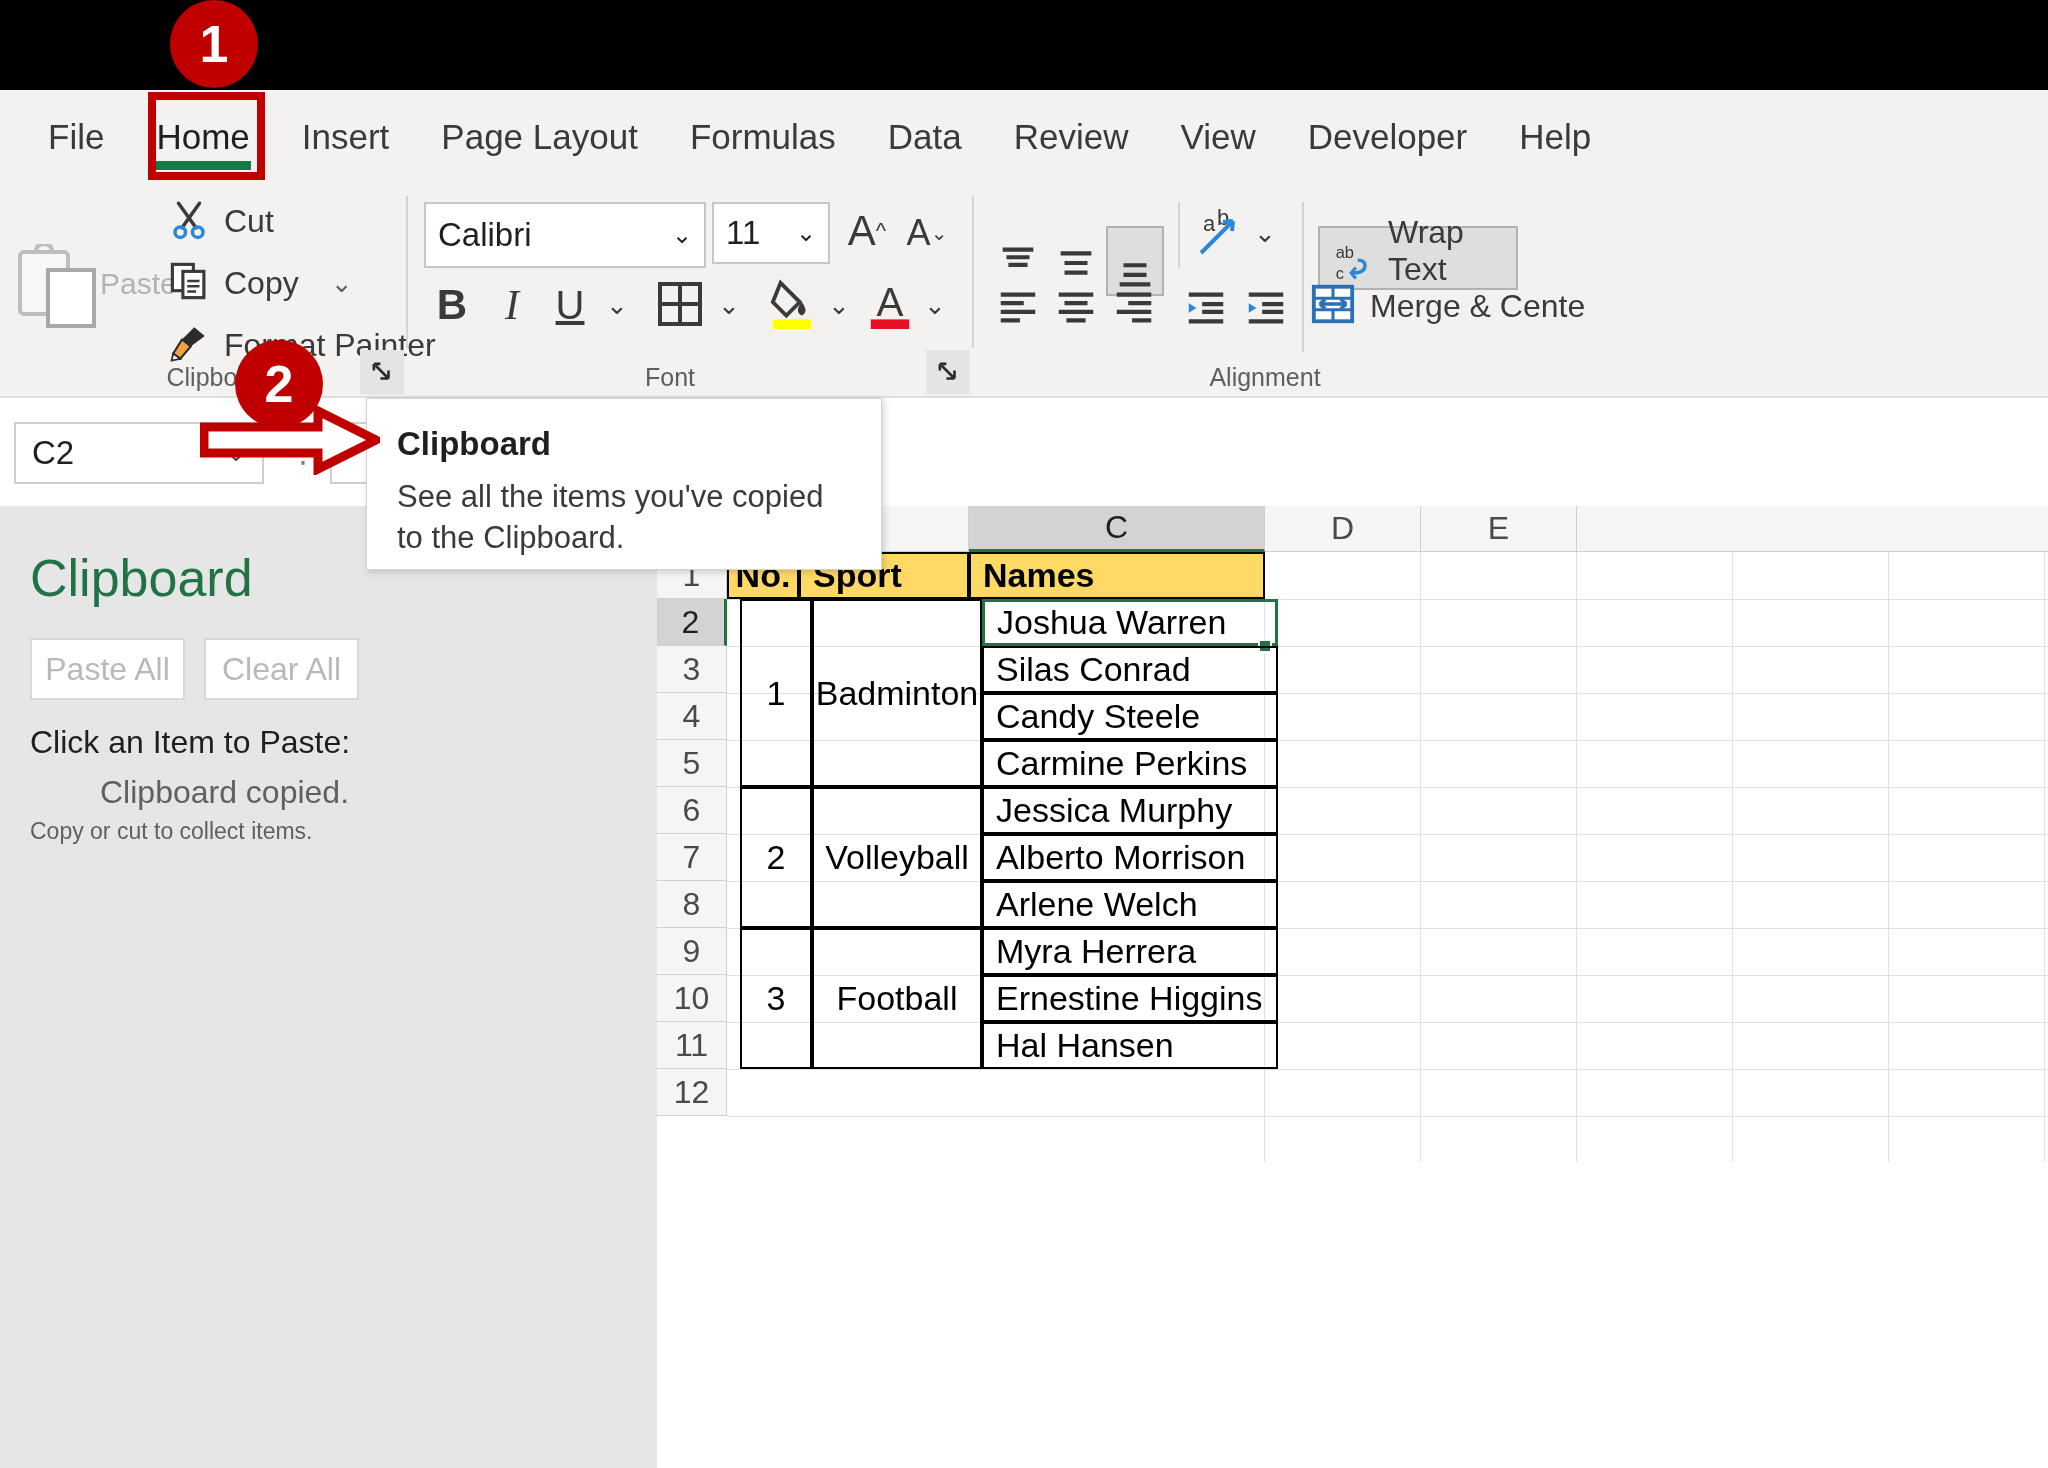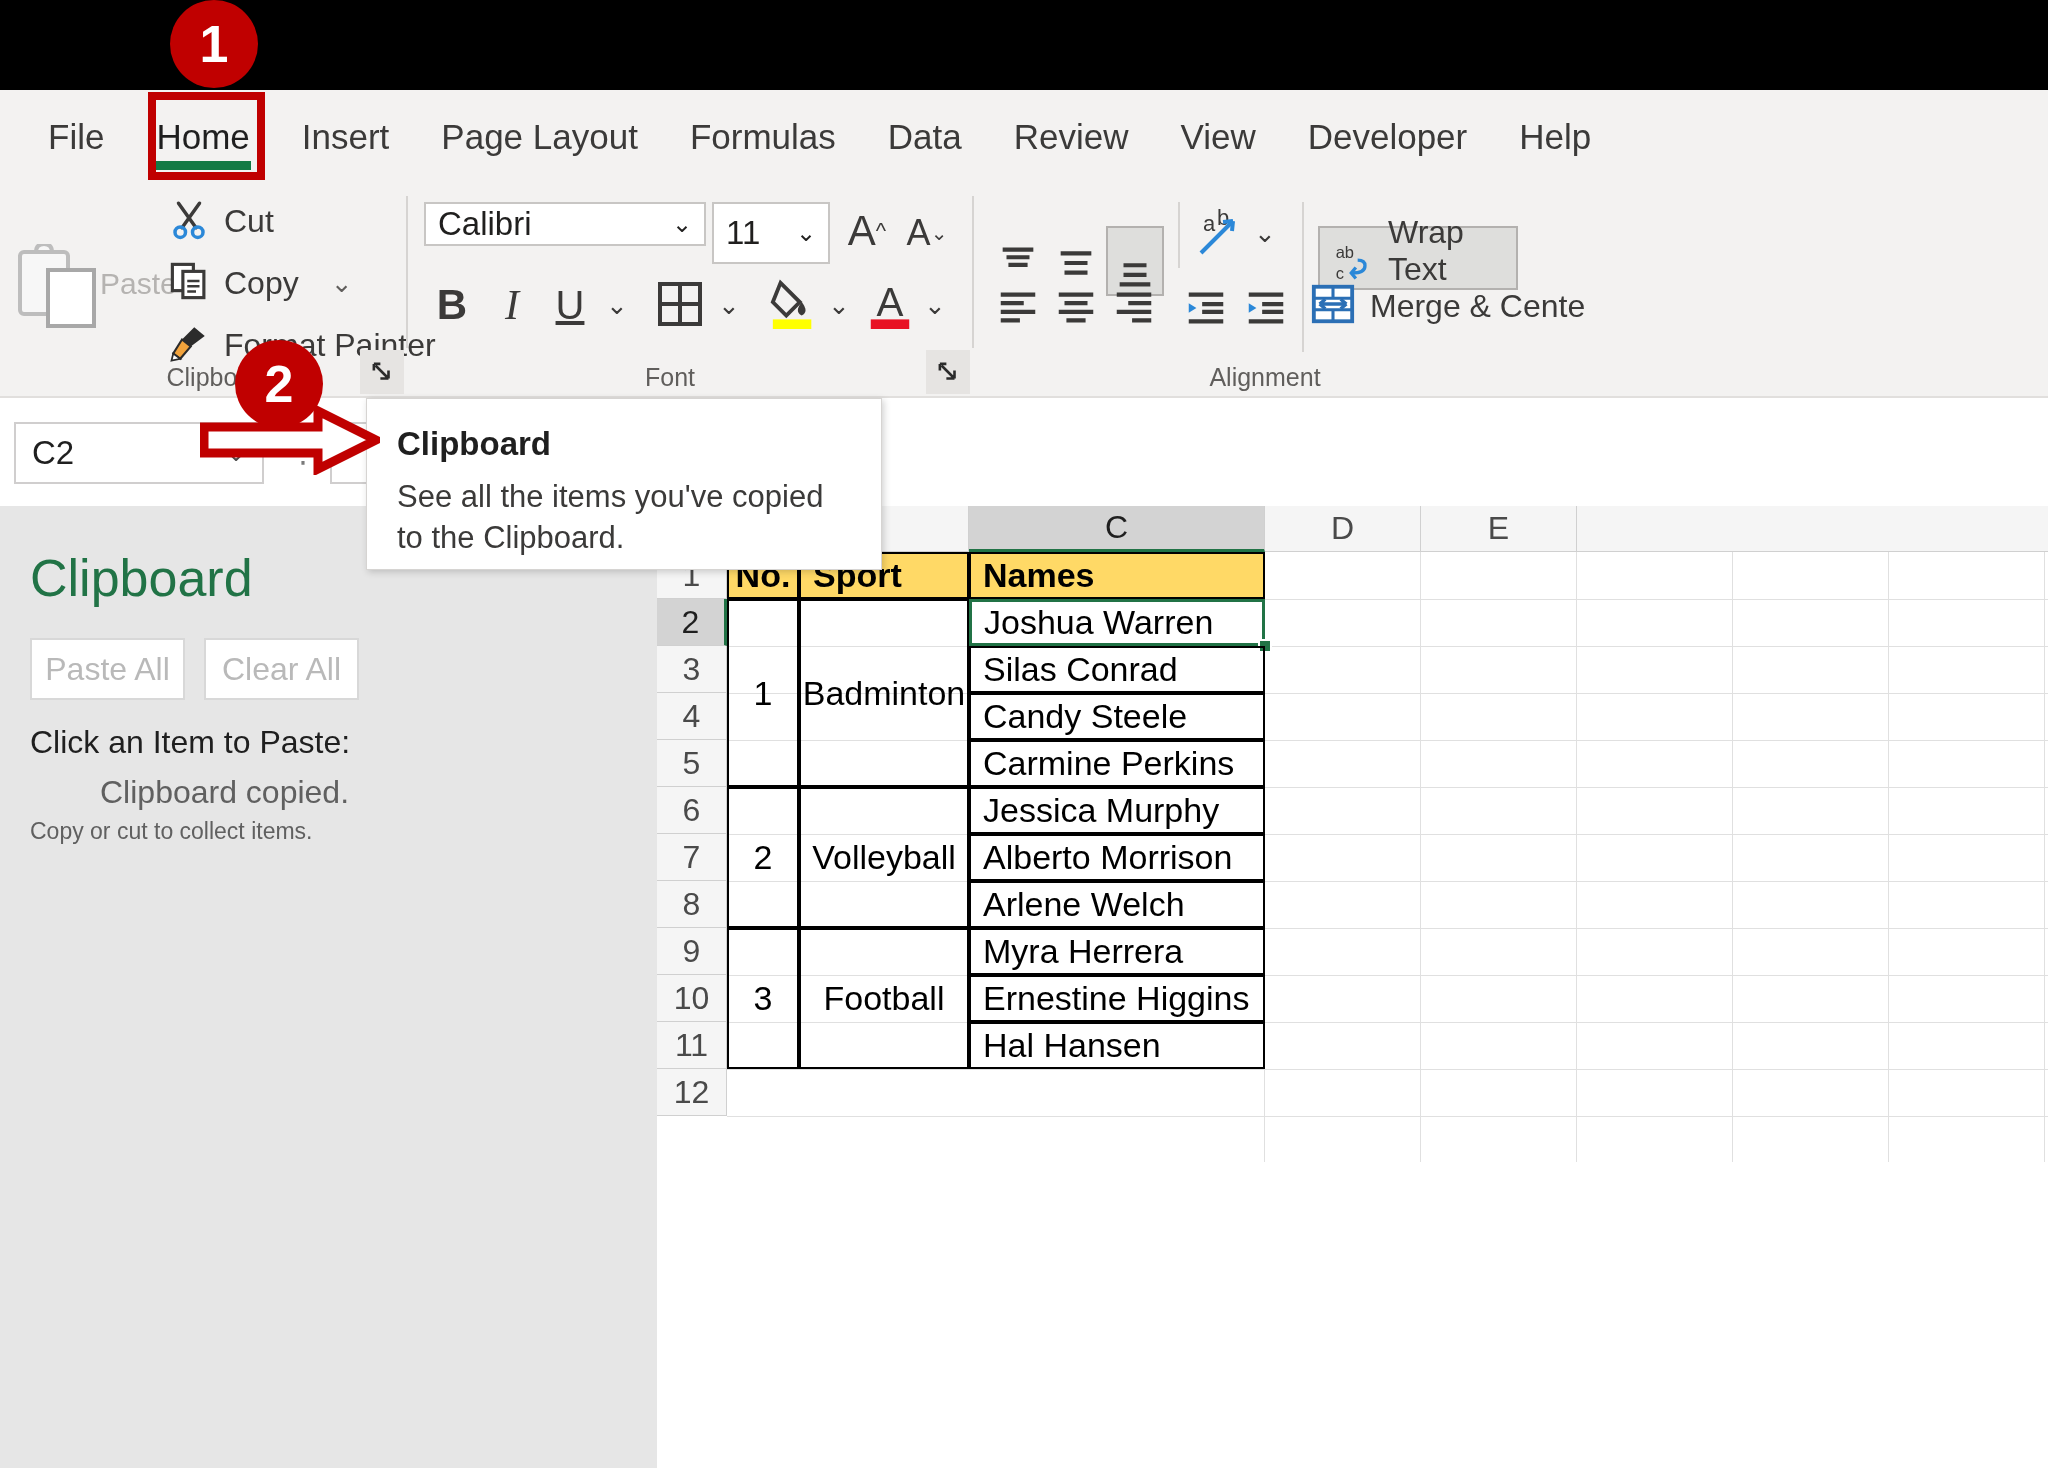--- a/index.html
+++ b/index.html
@@ -154,21 +154,21 @@
     background: #f5f5f5; border-right: 1px solid #d0d0d0; border-bottom: 1px solid #d0d0d0;
     display: flex; align-items: center; justify-content: center;
     font-size: 32px; color: #4a4a4a;
   }
   .rowhead.sel { background: #d3d3d3; color: #1f1f1f; border-right: 3px solid #217346; }
   .cell {
     position: absolute; display: flex; align-items: center;
     font-size: 34px; color: #000000;
   }
   .cell.hdr { background: #ffd966; font-weight: bold; border: 2px solid #000; }
-  .cell.bdr { border: 2px solid #000; }
+  .cell.bdr { border: 2px solid #000; margin-left: 13px; }
   .cell.ctr { justify-content: center; }
   .cell.pad { padding-left: 12px; }
   .cell.selcell { border: 3px solid #217346; }
   .sel-handle {
     position: absolute; width: 14px; height: 14px; background: #217346;
     border: 2px solid #fff;
   }
   .gridline-v { position: absolute; width: 1px; background: #e0e0e0; }
   .gridline-h { position: absolute; height: 1px; background: #e0e0e0; }
 
@@ -263,21 +263,21 @@
 
     <div class="grp-label" style="left:60px; width:320px;">Clipboard</div>
     <div class="dialog-launcher" style="left:360px; bottom:2px;">
       <svg width="26" height="26" viewBox="0 0 16 16">
         <path d="M3 3 v4 M3 3 h4" stroke="#2b2b2b" stroke-width="1.6" fill="none"></path>
         <path d="M4 4 L12 12 M12 12 h-5 M12 12 v-5" stroke="#2b2b2b" stroke-width="1.6" fill="none"></path>
       </svg>
     </div>
     <div class="grp-sep" style="left:406px;"></div>
 
-    <div class="combo" style="left:424px; top:18px; width:282px; height:44px;">
+    <div class="combo" style="left:424px; top:18px; width:282px; height:66px;">
       <span class="val">Calibri</span>
       <span class="cv">⌄</span>
     </div>
     <div class="combo" style="left:712px; top:18px; width:118px; height:62px;">
       <span class="val">11</span>
       <span class="cv">⌄</span>
     </div>
     <div class="rb-icon" style="left:840px; top:16px; width:54px; height:62px; font-size:42px;">
       A<span style="font-size:22px; vertical-align:super;">^</span>
     </div>

